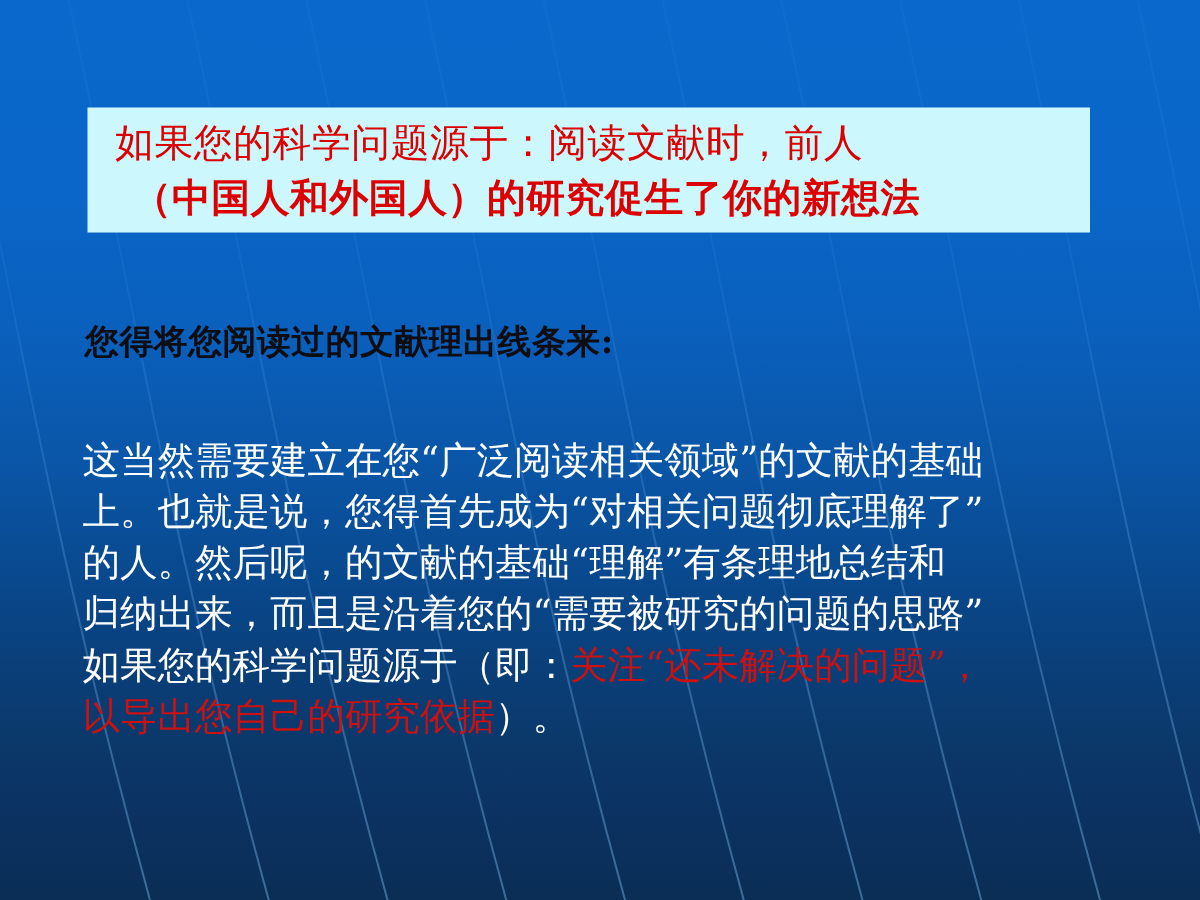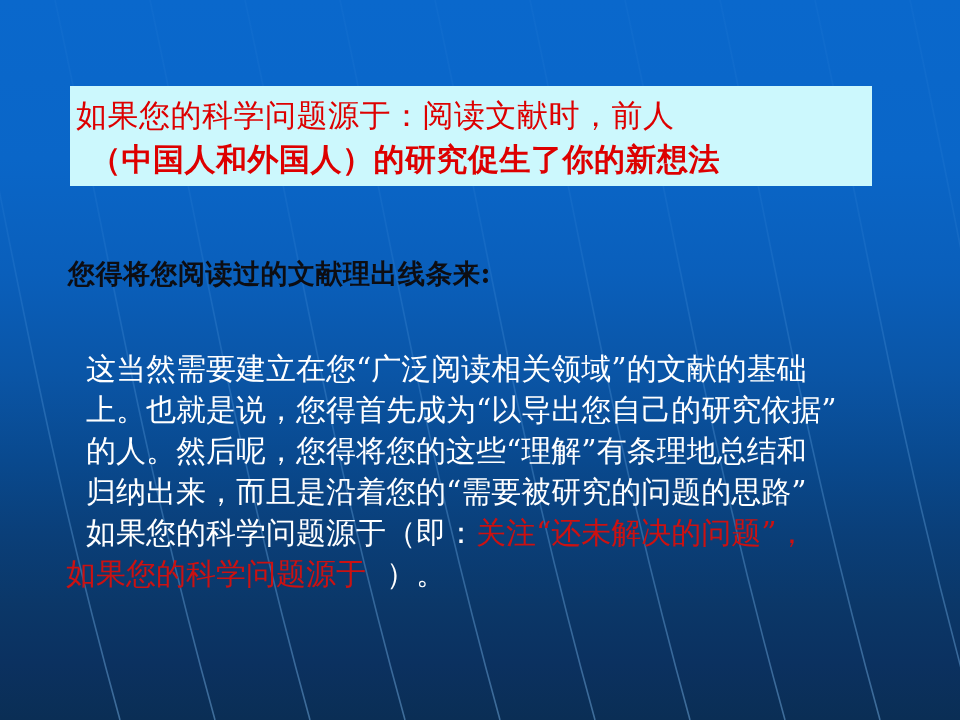--- a/index.html
+++ b/index.html
@@ -34,21 +34,21 @@
 
   
   #title-box {
     position: absolute;
     left: 70px;
     top: 86px;
     width: 802px;
     height: 100px;
     background: #ccf8fd;
     box-sizing: border-box;
-    padding: 7px 0 0 6px;
+    padding: 7px 0 0 22px;
   }
   .title-line {
     color: #dd0000;
     font-size: 31px;
     line-height: 44px;
     white-space: nowrap;
     letter-spacing: 0.5px;
     font-family: "DejaVu Serif", "Liberation Serif", serif;
   }
   .title-line.indent { padding-left: 14px; font-weight: bold; }
@@ -74,21 +74,21 @@
     top: 348px;
     width: 830px;
   }
   .body-line {
     font-size: 30px;
     line-height: 41px;
     color: #ffffff;
     white-space: nowrap;
     letter-spacing: 0px;
   }
-  .seg-white { color: #ffffff; margin-left: 20px; }
+  .seg-white { color: #ffffff; }
   .seg-red { color: #cc1111; }
 </style>
 </head>
 <body>
 
 <div id="slide">
 
   <div class="bg-layer">
     <svg class="bg-svg" viewBox="0 0 960 720" preserveAspectRatio="none">
       <defs>
@@ -140,29 +140,29 @@
     <div class="title-line indent">（中国人和外国人）的研究促生了你的新想法</div>
   </div>
 
   <div id="subtitle">您得将您阅读过的文献理出线条来:</div>
 
   <div id="body-text">
     <div class="body-line">
       <span class="seg-white">这当然需要建立在您“广泛阅读相关领域”的文献的基础</span>
     </div>
     <div class="body-line">
-      <span class="seg-white">上。也就是说，您得首先成为“以导出您自己的研究依据”</span>
+      <span class="seg-white">上。也就是说，您得首先成为“对相关问题彻底理解了”</span>
     </div>
     <div class="body-line">
-      <span class="seg-white">的人。然后呢，您得将您的这些“理解”有条理地总结和</span>
+      <span class="seg-white">的人。然后呢，的文献的基础“理解”有条理地总结和</span>
     </div>
     <div class="body-line">
       <span class="seg-white">归纳出来，而且是沿着您的“需要被研究的问题的思路”</span>
     </div>
     <div class="body-line">
       <span class="seg-white">如果您的科学问题源于（即：</span><span class="seg-red">关注“还未解决的问题”，</span>
     </div>
     <div class="body-line">
-      <span class="seg-red">如果您的科学问题源于</span><span class="seg-white">）。</span>
+      <span class="seg-red">以导出您自己的研究依据</span><span class="seg-white">）。</span>
     </div>
   </div>
 
 </div>
 
 </body></html>

